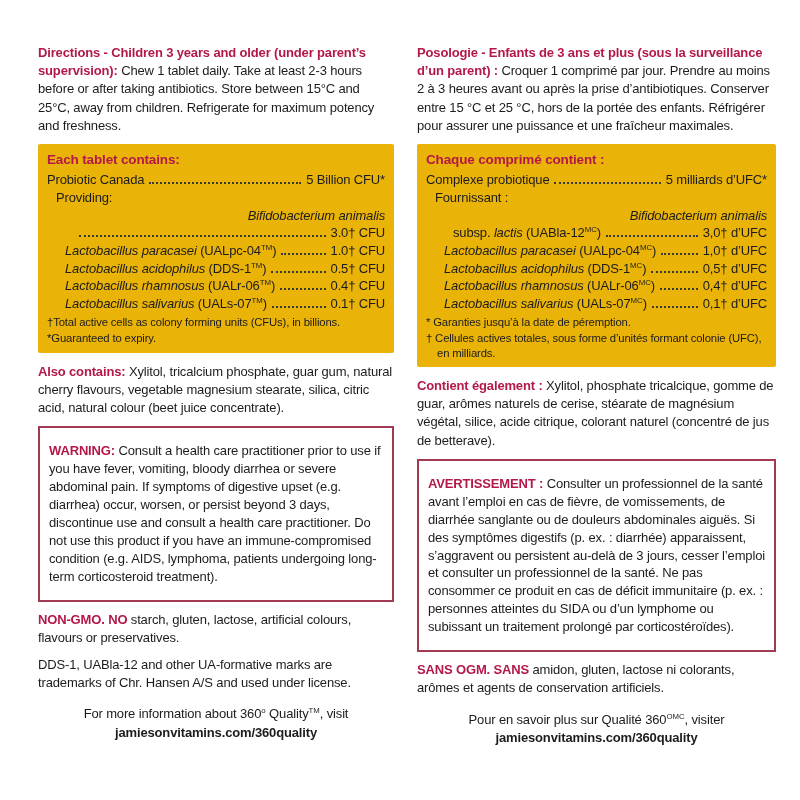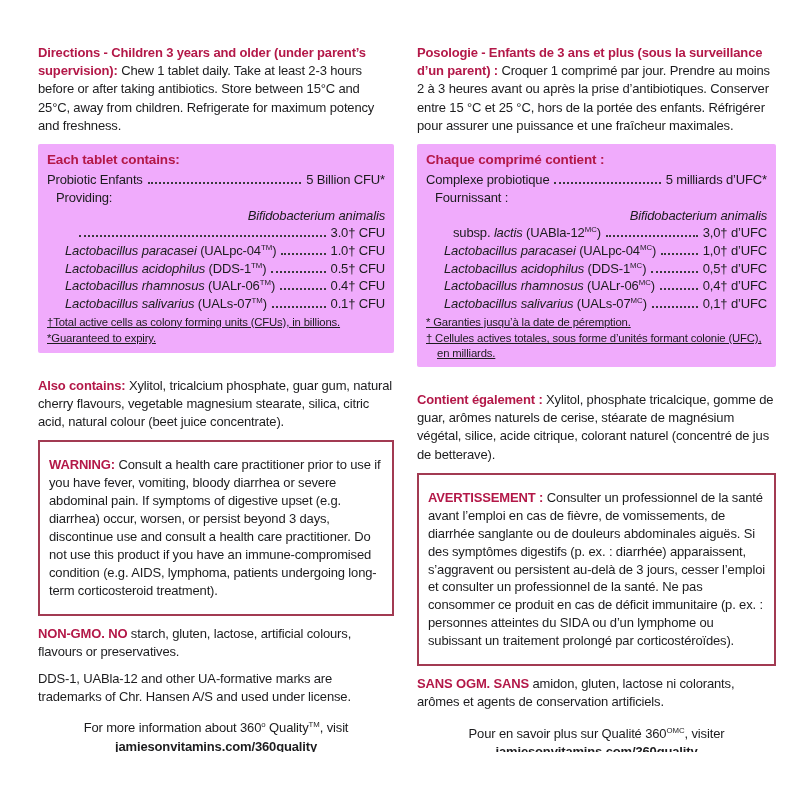--- a/index.html
+++ b/index.html
@@ -10,35 +10,35 @@
     color:#1c1c1e; letter-spacing:-0.15px;
     display:flex; gap:23px; padding:44px 24px 0 38px;
   }
   .col { display:flex; flex-direction:column; }
   .col.left  { width:356px; }
   .col.right { width:359px; }
   .para { font-size:13px; line-height:1.4; margin-bottom:9px; }
   .red  { color:#b31848; }
   b.red { font-weight:bold; }
   .panel {
-    background:#f0abfc; border-radius:2px;
-    padding:7px 9px 7px 9px; margin-bottom:24px;
+    background:#eab308; border-radius:2px;
+    padding:7px 9px 7px 9px; margin-bottom:10px;
     font-size:13px; line-height:1.36;
   }
   .panel-title { font-weight:bold; color:#b31848; font-size:13.5px; margin-bottom:2px; }
   .irow { display:flex; align-items:baseline; }
   .iname { white-space:nowrap; }
   .ival  { white-space:nowrap; }
   .lead  { flex:1; min-width:10px; border-bottom:2px dotted #3a3a3c; margin:0 5px 3px 5px; }
   .ind1 { padding-left:9px; }
   .ind2 { padding-left:18px; }
   .ind3 { padding-left:27px; }
   .it { font-style:italic;text-align:right; }
   sup.mark { font-size:60%; line-height:0; letter-spacing:0; }
-  .fnote { font-size:11.3px; line-height:1.28; margin-top:2px; padding-left:11px; text-indent:-11px;text-decoration:underline; }
+  .fnote { font-size:11.3px; line-height:1.28; margin-top:2px; padding-left:11px; text-indent:-11px; }
   .warnbox {
     border:2px solid #a23a52; background:#ffffff;
     padding:14px 9px; margin-bottom:9px;
     font-size:13px; line-height:1.38;
   }
   .center-info { text-align:center; font-size:13px; line-height:1.45; margin:4px 0 10px 0; }
   .center-info .link { font-weight:bold; }
   .logo-row { display:flex; align-items:flex-start; margin-top:4px; }
   .company { font-size:11.8px; font-weight:bold; line-height:1.3; margin-left:13px; margin-top:7px; }
   svg text { letter-spacing:0; }
@@ -48,21 +48,21 @@
 
 <div class="label">
 
   <div class="col left">
 
     <p class="para"><b class="red">Directions - Children 3 years and older (under parent’s supervision):</b> <span>Chew 1 tablet daily. Take at least 2-3 hours before or after taking antibiotics. Store between 15°C and 25°C, away from children. Refrigerate for maximum potency and freshness.</span></p>
 
     <div class="panel">
       <div class="panel-title">Each tablet contains:</div>
       <div class="irow">
-        <span class="iname">Probiotic Enfants</span>
+        <span class="iname">Probiotic Canada</span>
         <span class="lead"></span>
         <span class="ival">5 Billion CFU*</span>
       </div>
       <div class="ind1">Providing:</div>
       <div class="ind2 it">Bifidobacterium animalis</div>
 
       <div class="irow ind3">
         <span class="lead"></span>
         <span class="ival">3.0† CFU</span>
       </div>

